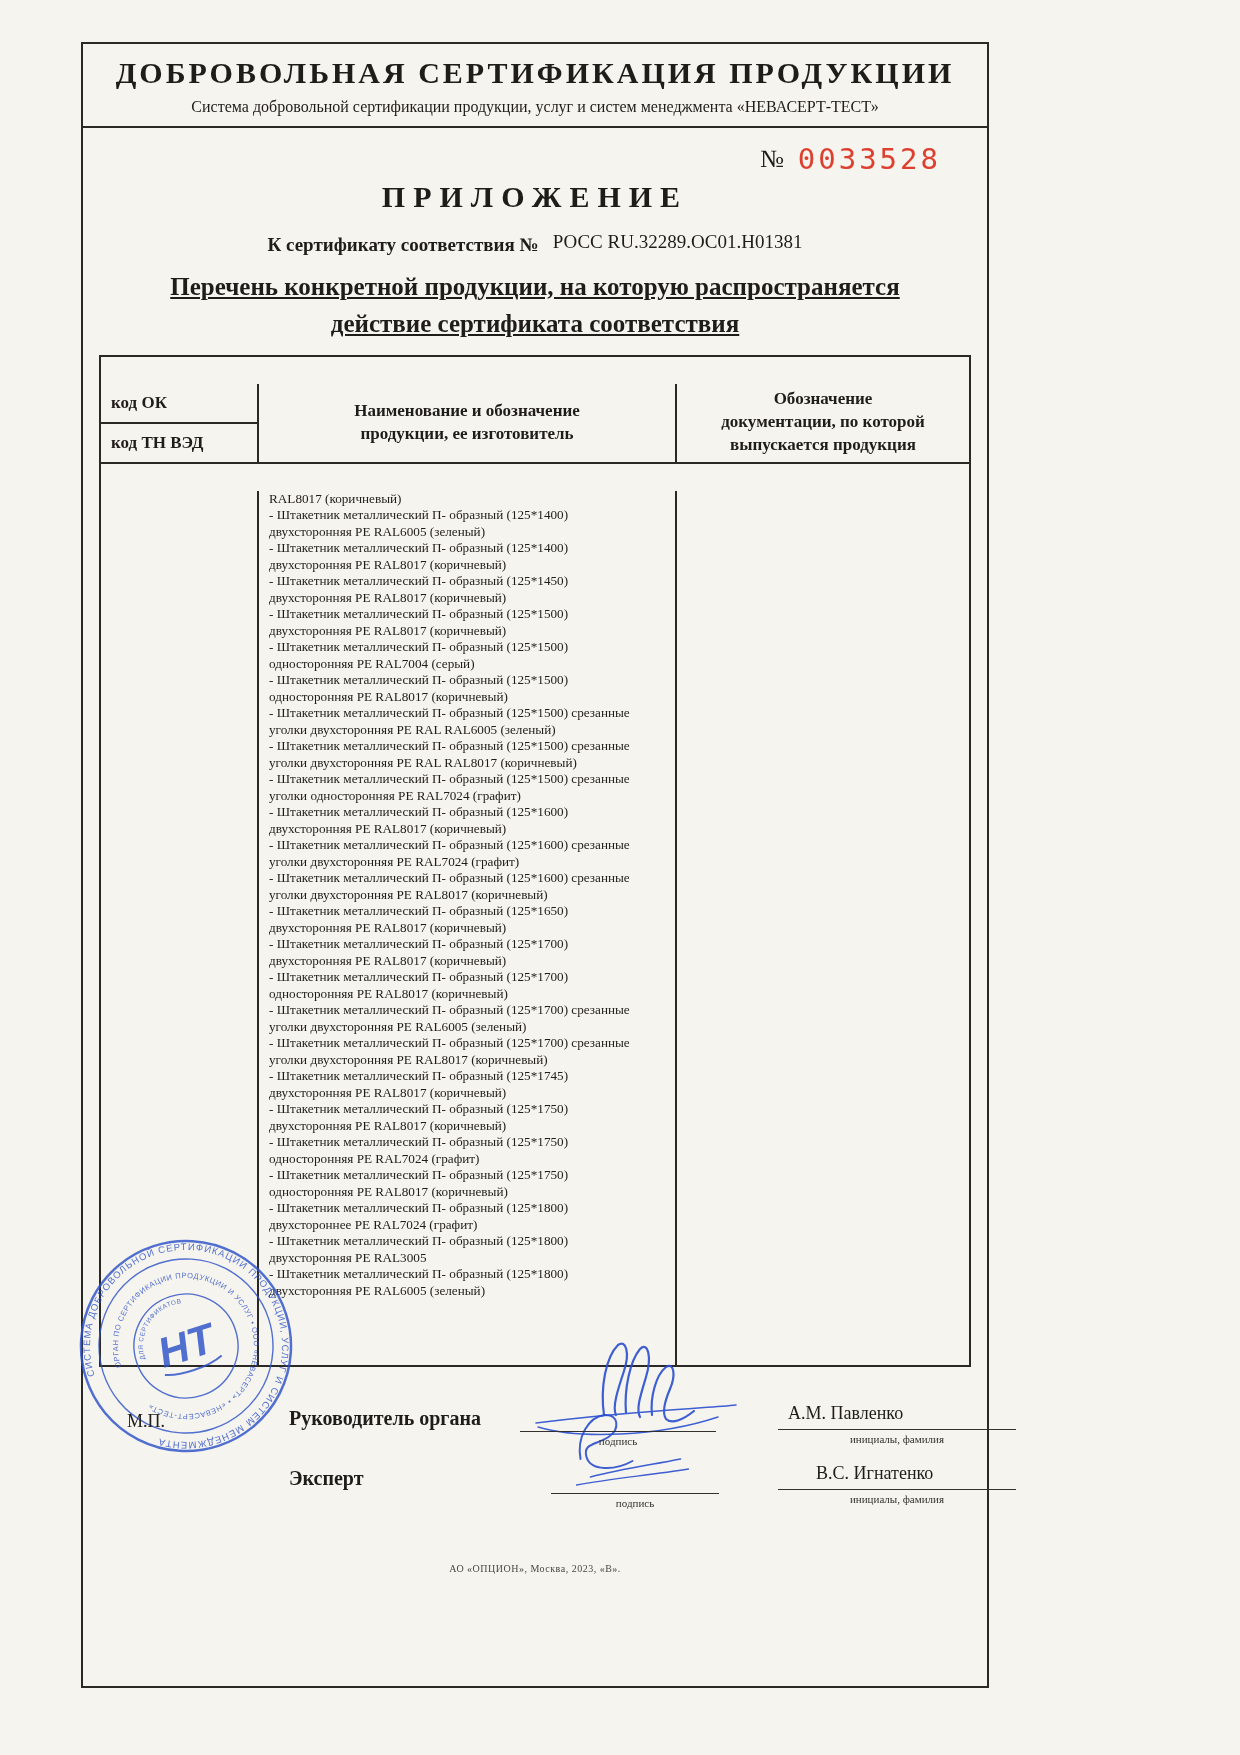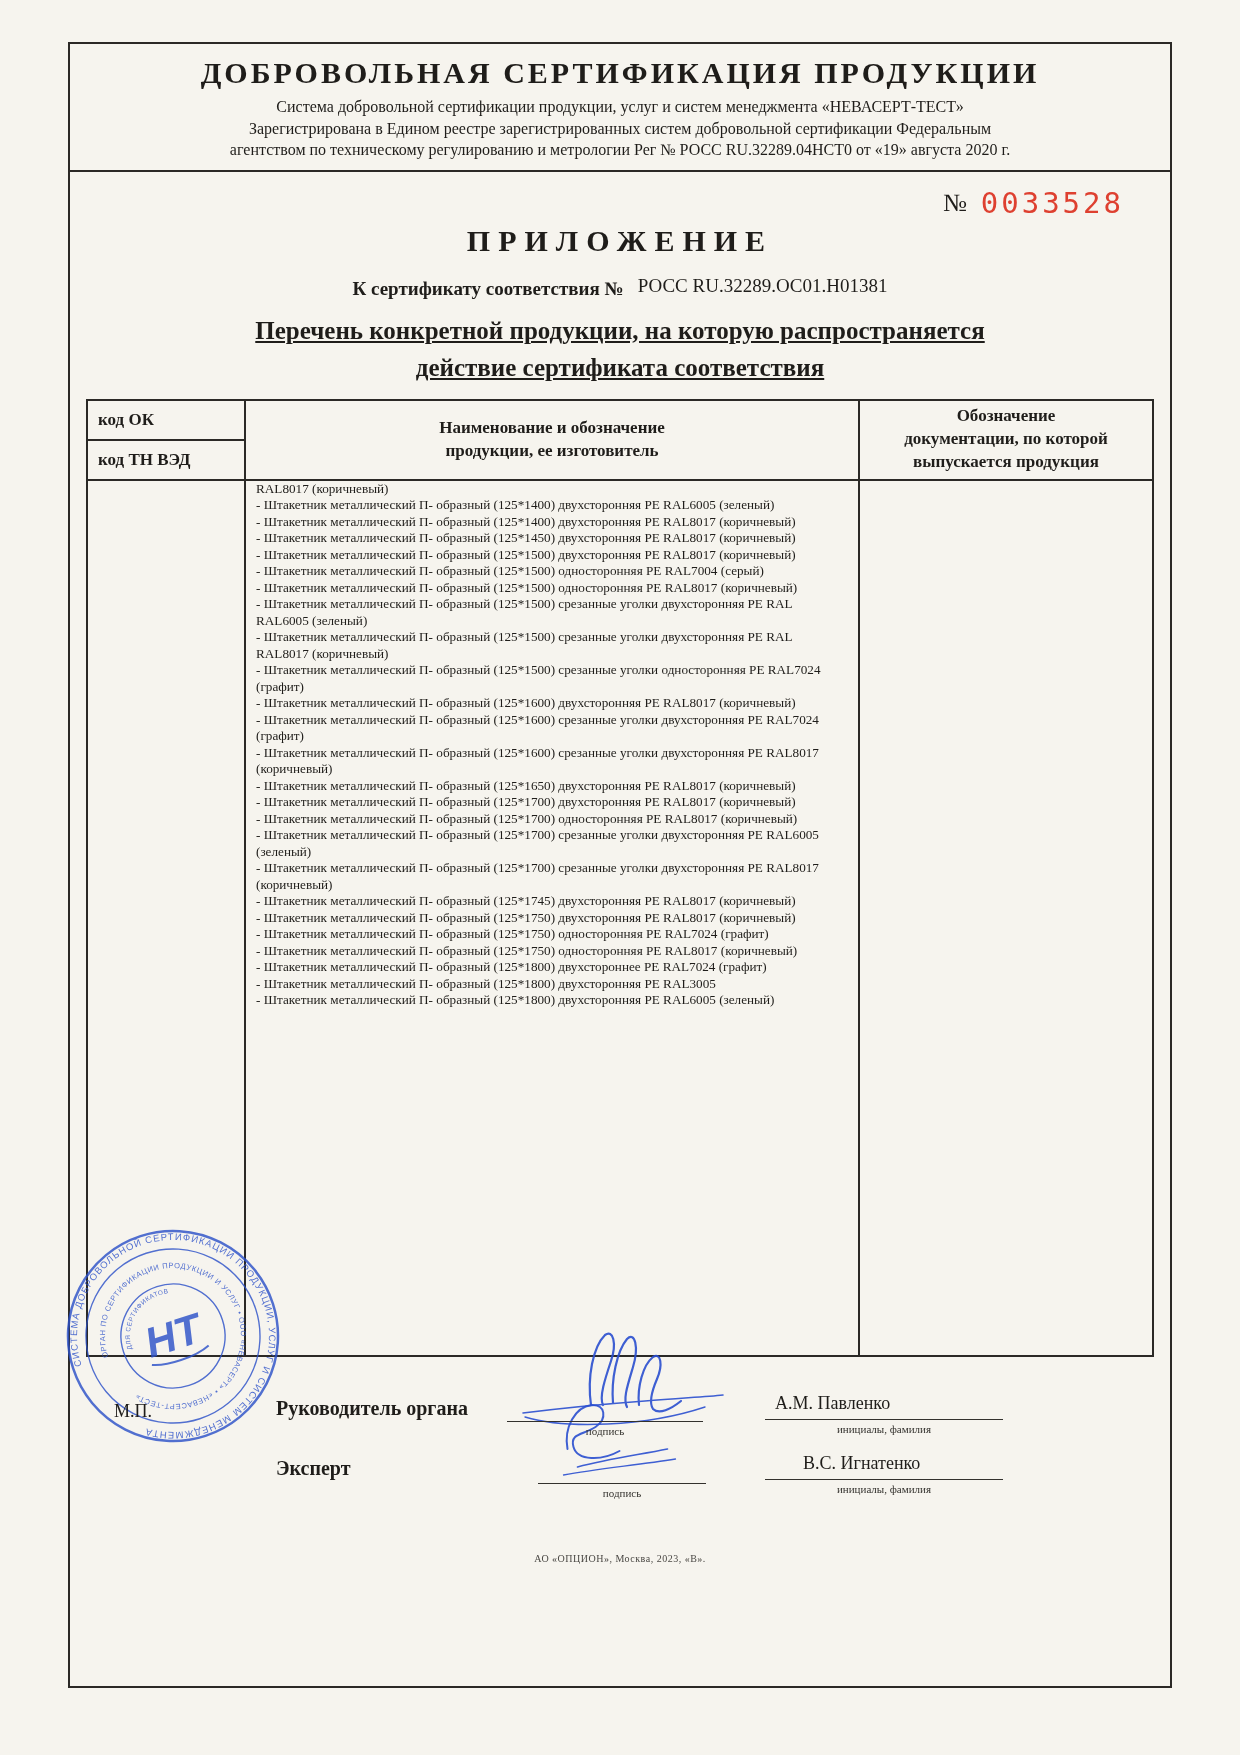--- a/index.html
+++ b/index.html
@@ -4,21 +4,21 @@
 <style>
   html,body{margin:0;padding:0;}
   body{
     width:1240px;height:1755px;position:relative;
     background:#f6f4ee;
     font-family:"Liberation Serif","DejaVu Serif",serif;
     color:#1f1d1a;
     -webkit-font-smoothing:antialiased;
   }
   .frame{
-    position:absolute;left:68px;top:42px;width:1104px;height:1646px;
+    position:absolute;left:81px;top:42px;width:908px;height:1646px;
     border:2.5px solid #2b2926;box-sizing:border-box;background:transparent;
   }
   
   .header-block{
     text-align:center;padding:12px 8px 10px;border-bottom:2.5px solid #2b2926;
   }
   .doc-title{
     font-weight:bold;font-size:30px;letter-spacing:3px;line-height:1.15;
   }
   .doc-sub1{font-size:16px;margin-top:7px;}
@@ -34,21 +34,21 @@
   .appendix-title{text-align:center;font-weight:bold;font-size:30px;letter-spacing:8px;margin-top:4px;}
   .cert-line{text-align:center;margin-top:20px;font-size:19px;}
   .cert-label{font-weight:bold;}
   .cert-number{margin-left:14px;position:relative;top:-3px;}
   .desc{
     text-align:center;font-weight:bold;font-size:25px;margin-top:12px;
     white-space:pre-line;line-height:1.5;text-decoration:underline;
   }
   
   .cert-table{margin:12px 16px 0;border:2.5px solid #2b2926;}
-  .t-head,.t-body{display:grid;grid-template-columns:158px 1fr 292px;}
+  .t-head,.t-body{display:grid;grid-template-columns:158px 1fr 292px;margin-top:27px;}
   .t-head{border-bottom:2px solid #2b2926;}
   .hc1{border-right:2px solid #2b2926;display:flex;flex-direction:column;}
   .hc1 .cell{
     flex:1;display:flex;align-items:center;padding-left:10px;
     font-weight:bold;font-size:17px;min-height:38px;
   }
   .hc1 .cell:first-child{border-bottom:2px solid #2b2926;}
   .hc2{
     border-right:2px solid #2b2926;display:flex;align-items:center;justify-content:center;
     text-align:center;font-weight:bold;font-size:17px;white-space:pre-line;line-height:1.35;
@@ -90,22 +90,20 @@
   .ink2{position:absolute;left:455px;top:32px;width:175px;height:95px;}
 </style>
 </head>
 <body>
 
 <div class="frame">
 
   <div class="header-block">
     <div class="doc-title">ДОБРОВОЛЬНАЯ СЕРТИФИКАЦИЯ ПРОДУКЦИИ</div>
     <div class="doc-sub1">Система добровольной сертификации продукции, услуг и систем менеджмента «НЕВАСЕРТ-ТЕСТ»</div>
-    <div class="doc-sub2">Зарегистрирована в Едином реестре зарегистрированных систем добровольной сертификации Федеральным
-агентством по техническому регулированию и метрологии Рег № РОСС RU.32289.04НСТ0  от «19» августа 2020 г.</div>
   </div>
 
   <div class="number-row">
     <span class="num-sign">№</span><span class="num-value">0033528</span>
   </div>
 
   <div class="appendix-title">ПРИЛОЖЕНИЕ</div>
 
   <div class="cert-line">
     <span class="cert-label">К сертификату соответствия №</span><span class="cert-number">РОСС RU.32289.ОС01.Н01381</span>

